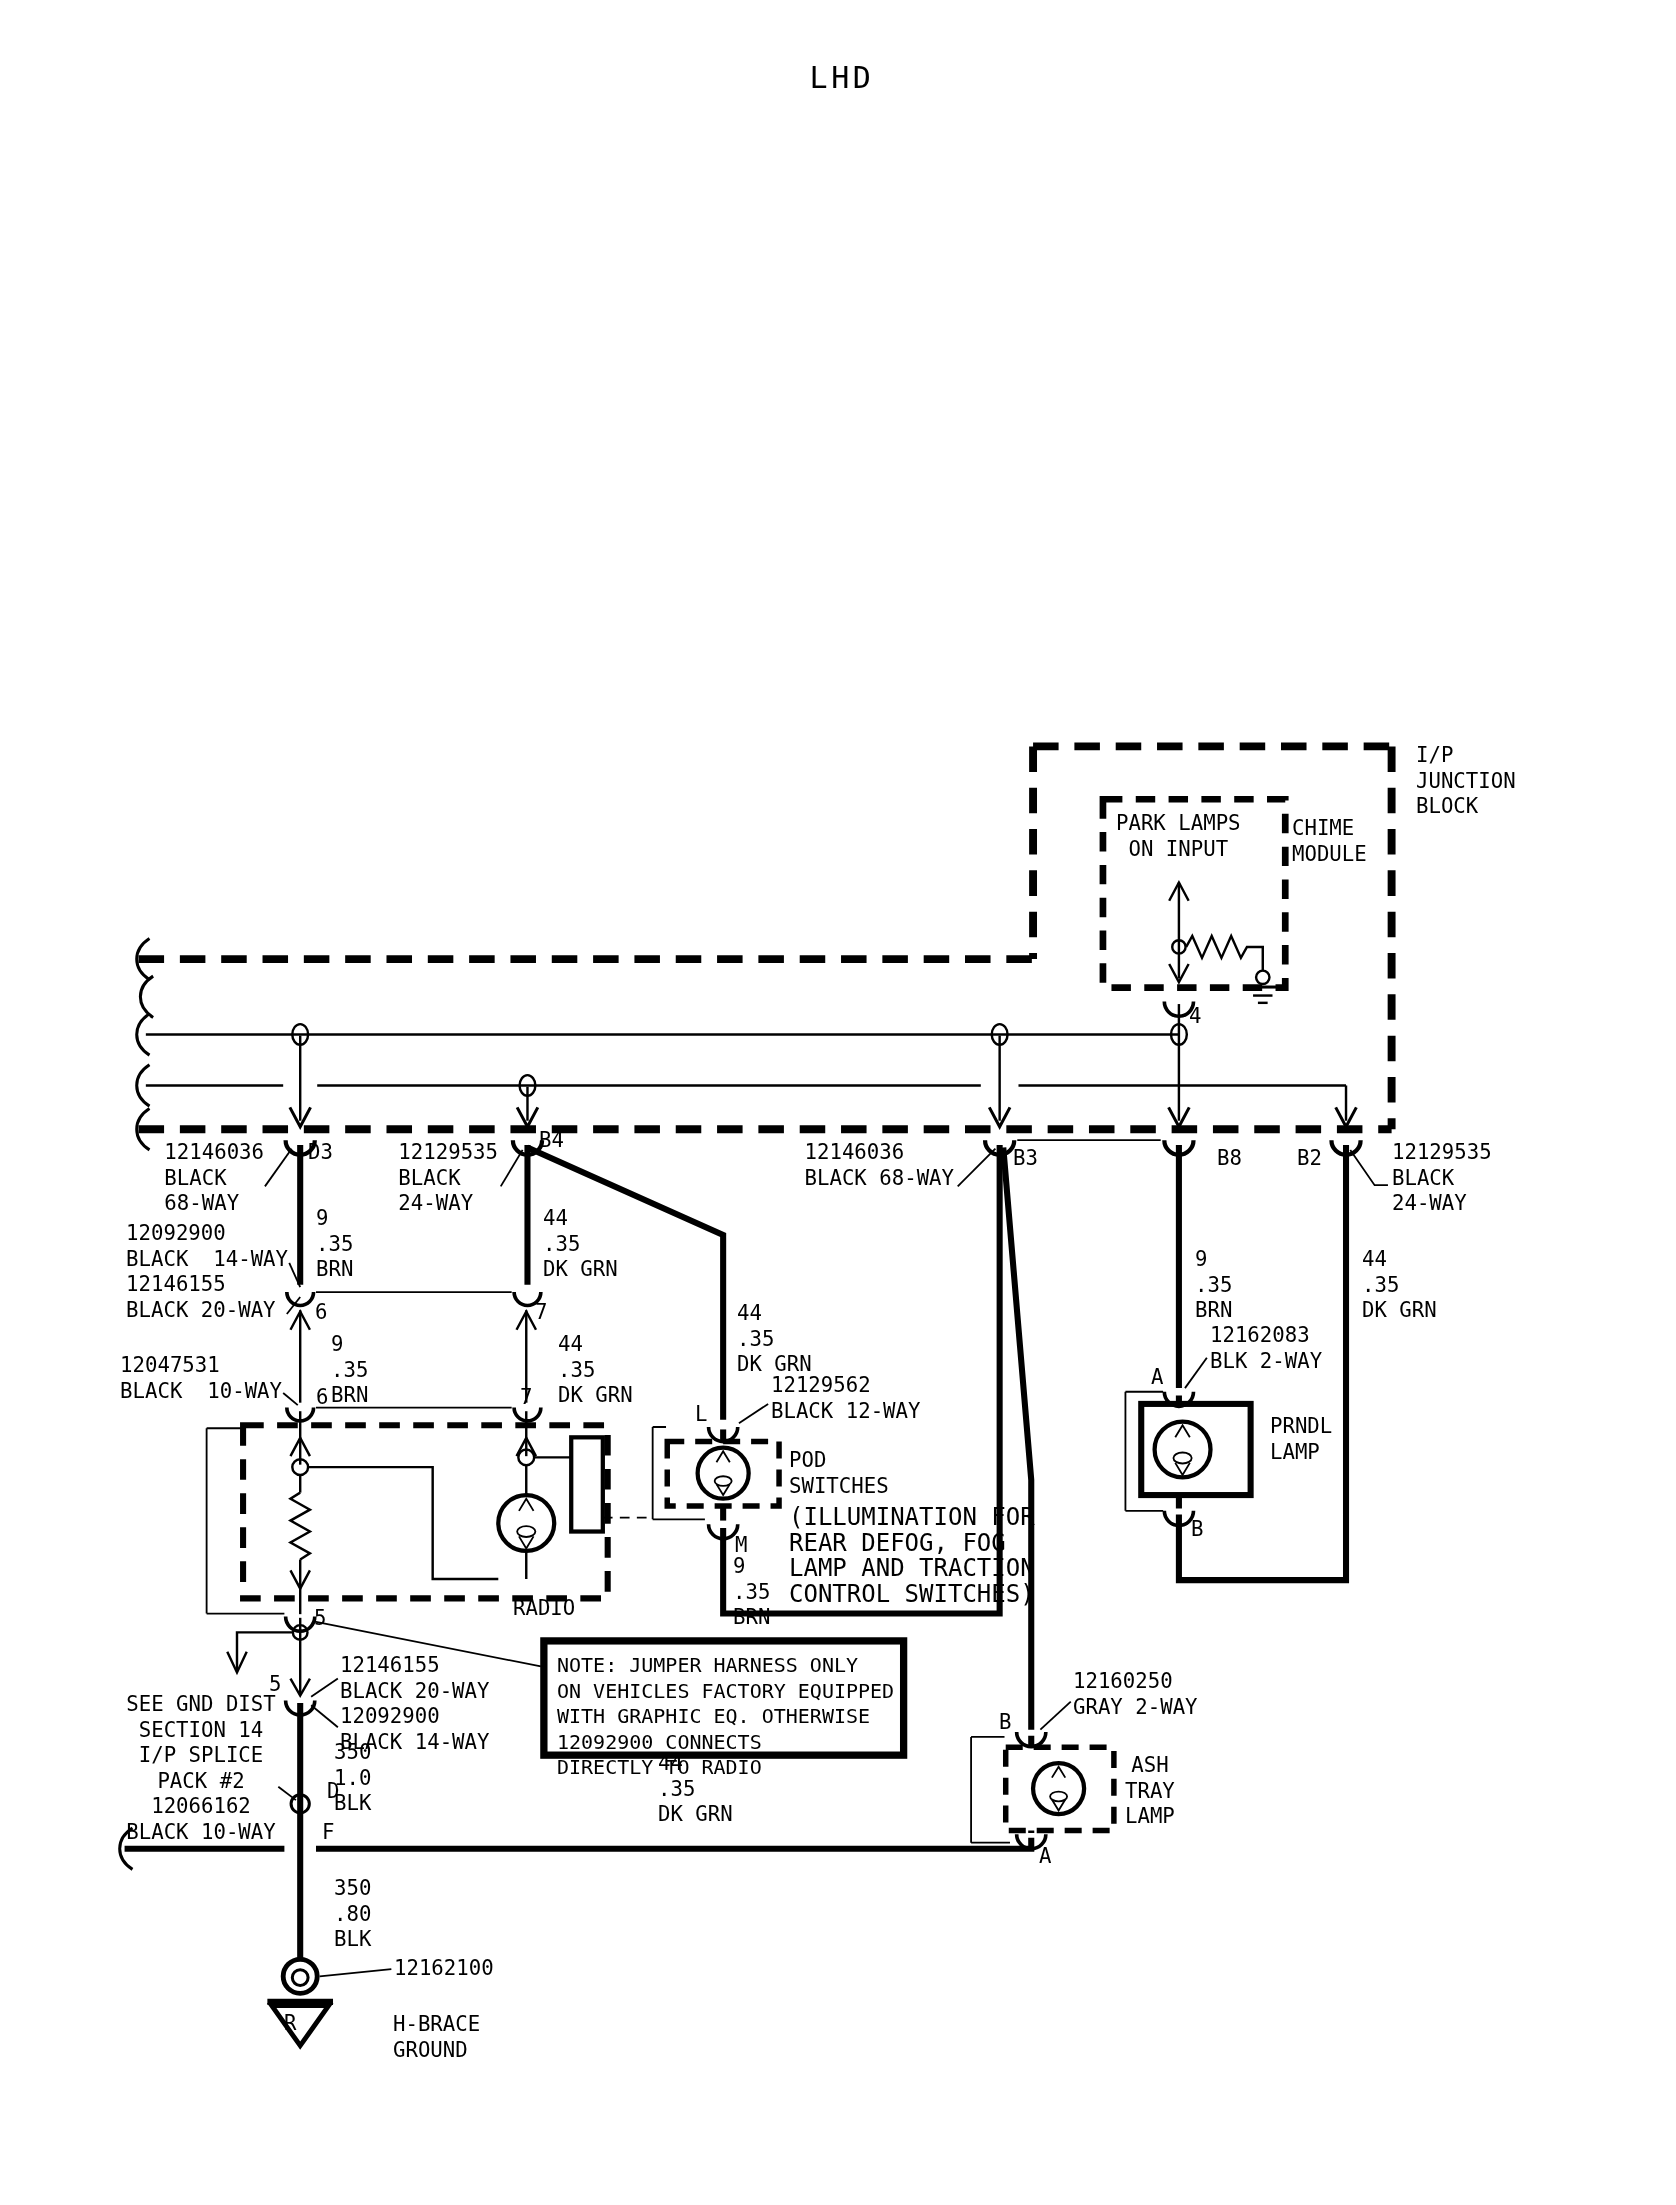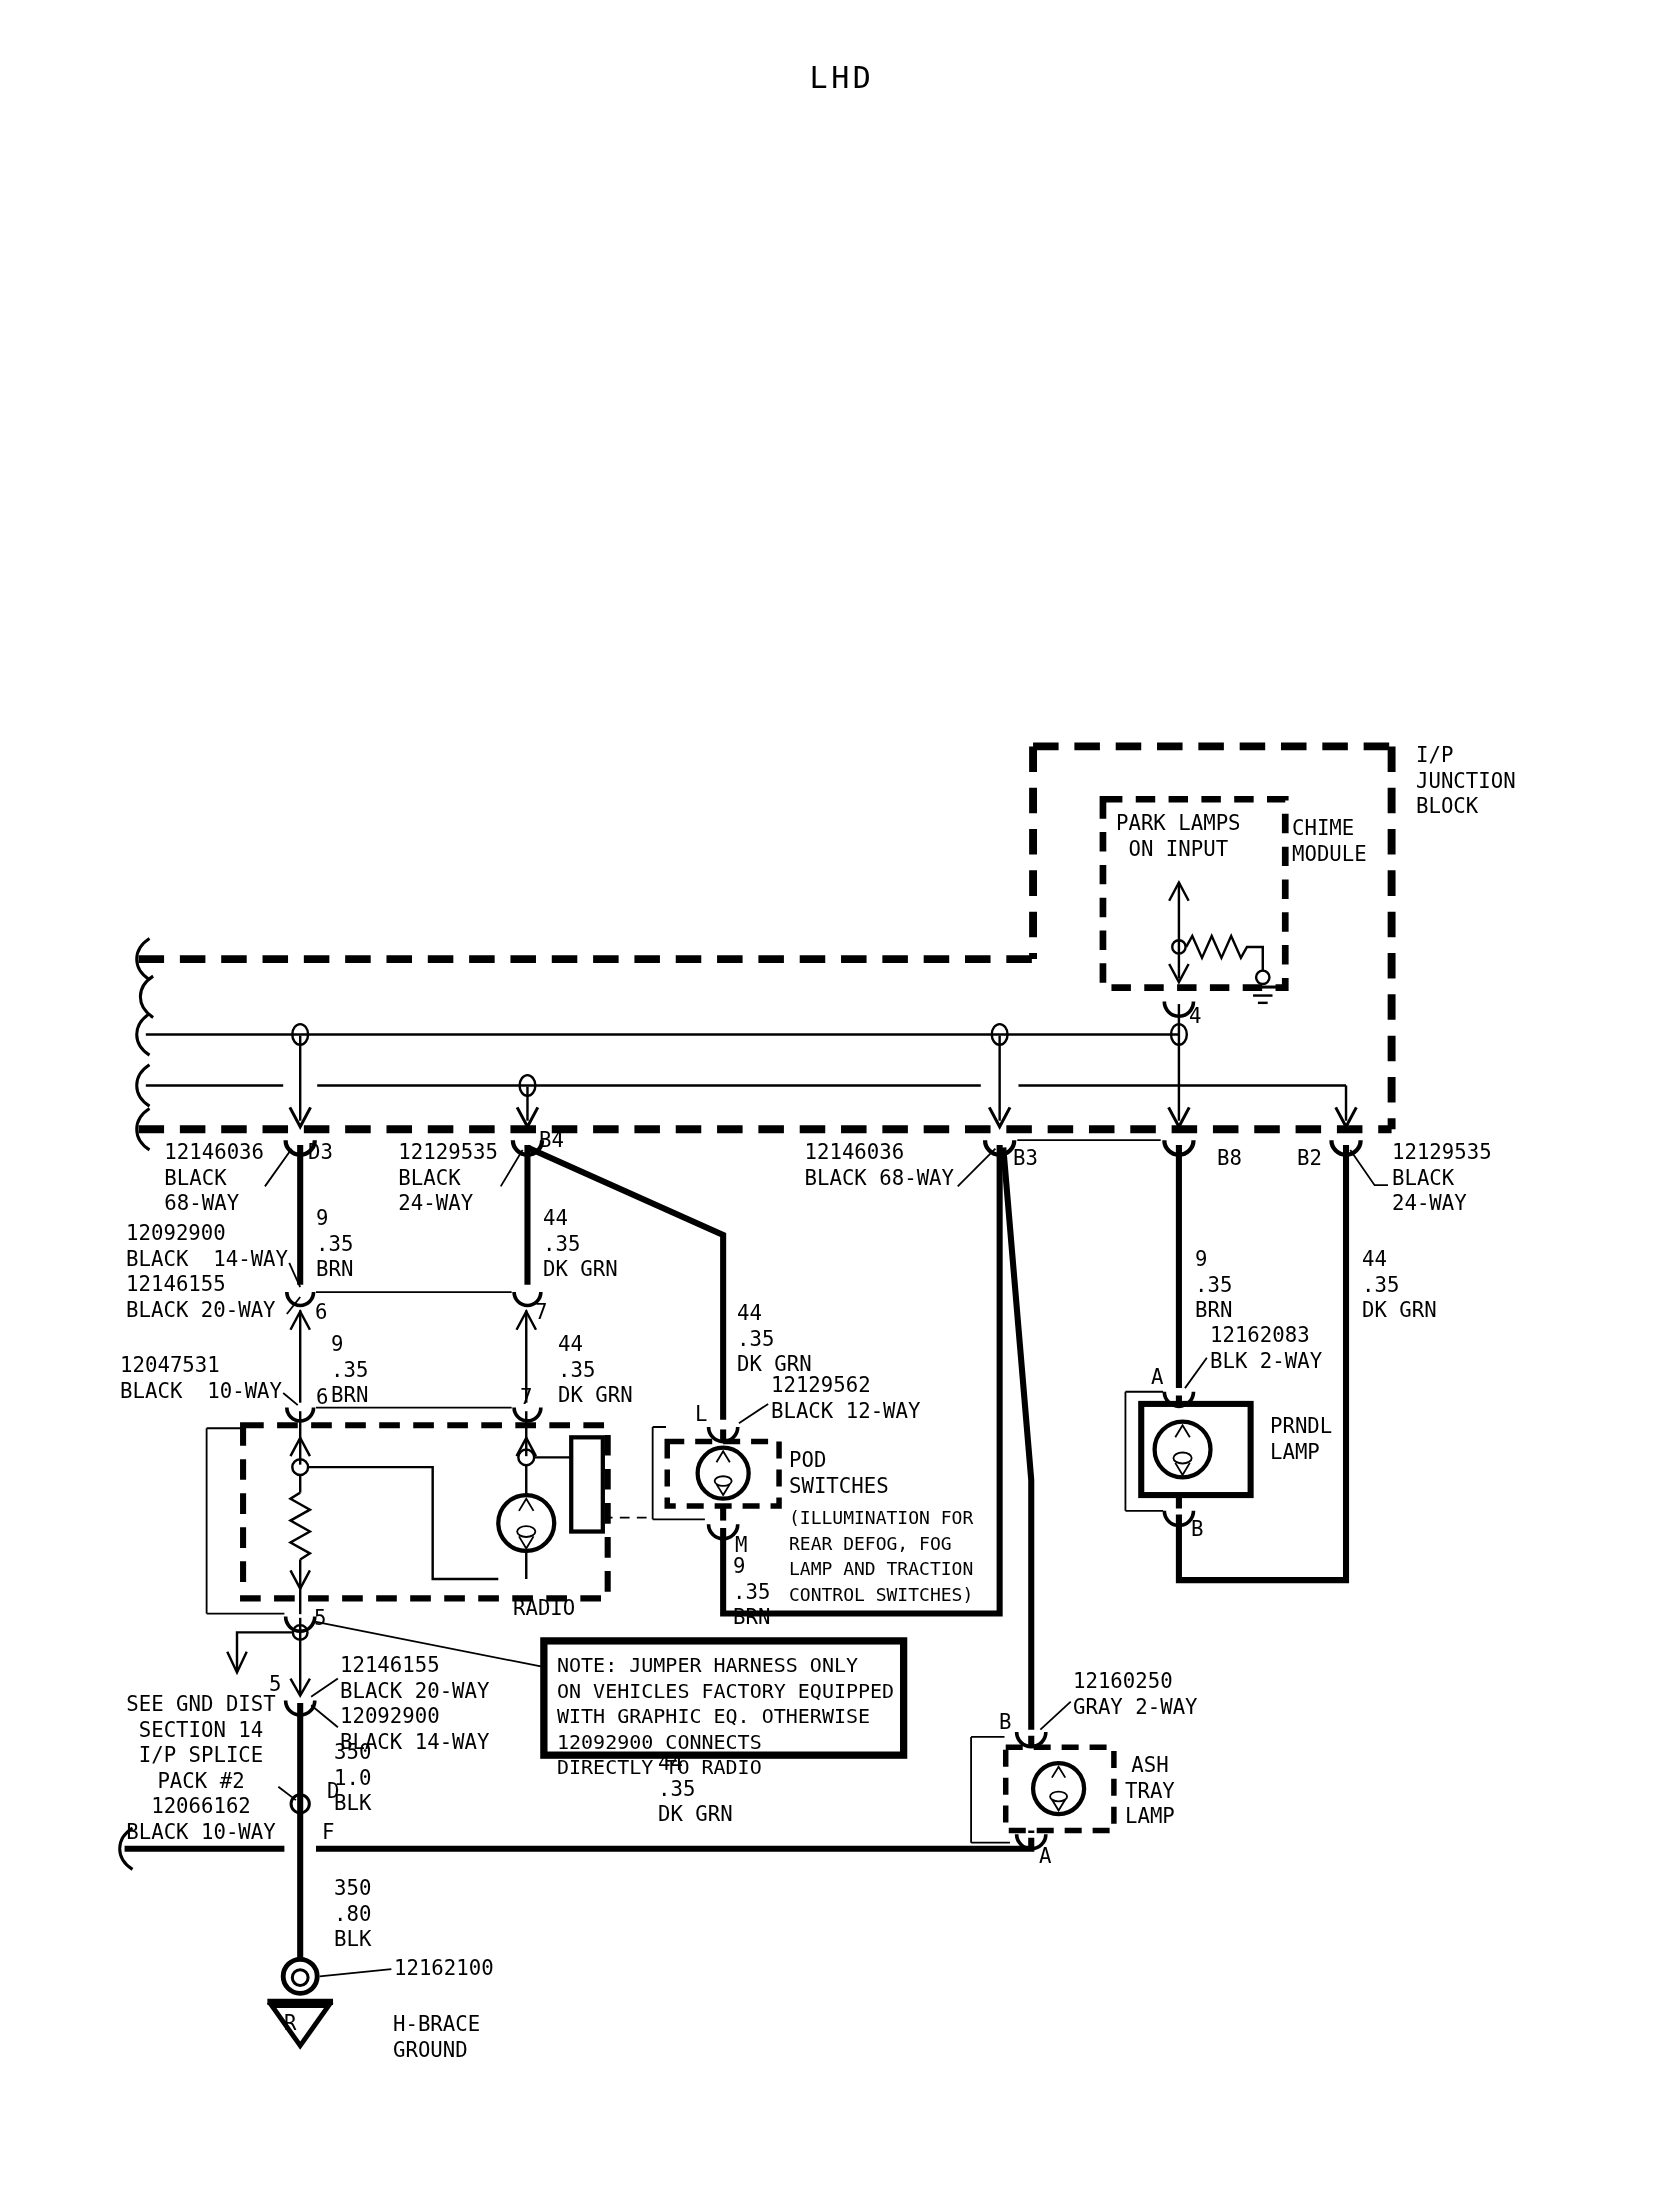--- a/index.html
+++ b/index.html
@@ -301,21 +301,21 @@
       <div class="lbl" style="left: 316px; top: 1385px;">6</div>
       <div class="lbl" style="left: 520px; top: 1385px;">7</div>
       <div class="lbl" style="left: 737px; top: 1301px;">44
 .35
 DK GRN</div>
       <div class="lbl" style="left: 771px; top: 1373px;">12129562
 BLACK 12-WAY</div>
       <div class="lbl" style="left: 695px; top: 1402px;">L</div>
       <div class="lbl" style="left: 789px; top: 1448px;">POD
 SWITCHES</div>
-      <div class="lbl" style="left: 789px; top: 1505px; font-size: 18px;">(ILLUMINATION FOR
+      <div class="lbl" style="left: 789px; top: 1505px; font-size: 24px;">(ILLUMINATION FOR
 REAR DEFOG, FOG
 LAMP AND TRACTION
 CONTROL SWITCHES)</div>
       <div class="lbl" style="left: 735px; top: 1533px;">M</div>
       <div class="lbl" style="left: 733px; top: 1554px;">9
 .35
 BRN</div>
       <div class="lbl" style="left: 513px; top: 1596px;">RADIO</div>
       <div class="lbl" style="left: 314px; top: 1606px;">5</div>
       <div class="lbl" style="left: 1210px; top: 1323px;">12162083

